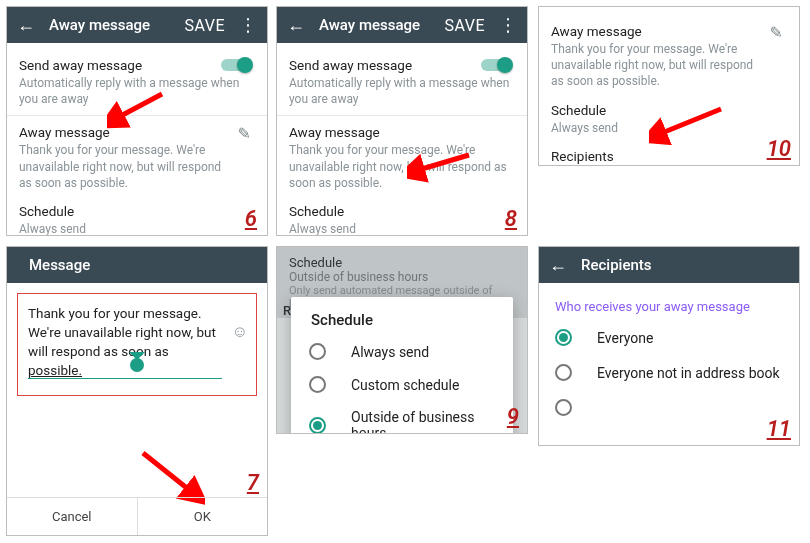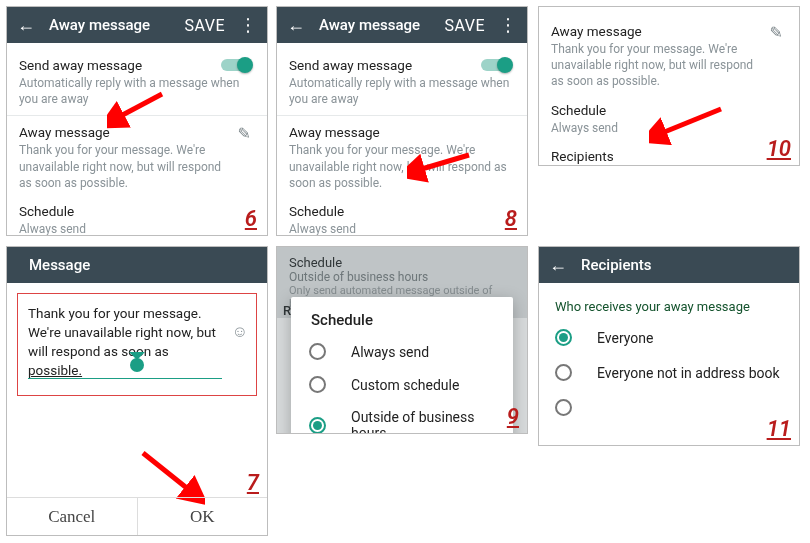--- a/index.html
+++ b/index.html
@@ -95,21 +95,21 @@
     content: ""; position: absolute; width: 14px; height: 14px;
     border-radius: 50%; background: #1b9e85; top: 2px; left: 3px;
   }
   .p7 .msgarea .line { border-bottom: 1px solid #1b9e85; margin-top:-2px; }
   .p7 .btnbar {
     position: absolute; bottom: 0; left: 0; right: 0;
     height: 38px; display: flex; border-top: 1px solid #ddd;
   }
   .p7 .btnbar div {
     flex: 1; display: flex; align-items: center; justify-content: center;
-    font-size: 17px; color: #444; font-family: Liberation Serif, serif;
+    font-size: 13px; color: #444;
   }
   .p7 .btnbar div:first-child { border-right: 1px solid #ddd; }
 
   
   .p9 {
     background: #ccc;
   }
   .p9 .dimhead {
     padding: 8px 12px; color: #5b6467;
   }
@@ -129,21 +129,21 @@
     position: relative; flex-shrink: 0;
   }
   .radio.sel { border-color: #1b9e85; }
   .radio.sel::after {
     content: ""; position: absolute; width: 9px; height: 9px; border-radius: 50%;
     background: #1b9e85; top: 2px; left: 2px;
   }
 
   
   .p11 .content { padding: 10px 16px; }
-  .p11 .grouptitle { color: #14532d; font-size: 13px; margin: 6px 0 6px 0; }
+  .p11 .grouptitle { color: #8b5cf6; font-size: 13px; margin: 6px 0 6px 0; }
   .p11 .opt { padding: 9px 0; }
 
   
   .p9letter { position: absolute; left: 6px; top: 56px; color: #303638; font-size: 13px; font-weight:500; }
 </style>
 </head>
 <body>
 
 <div class="canvas">
 

